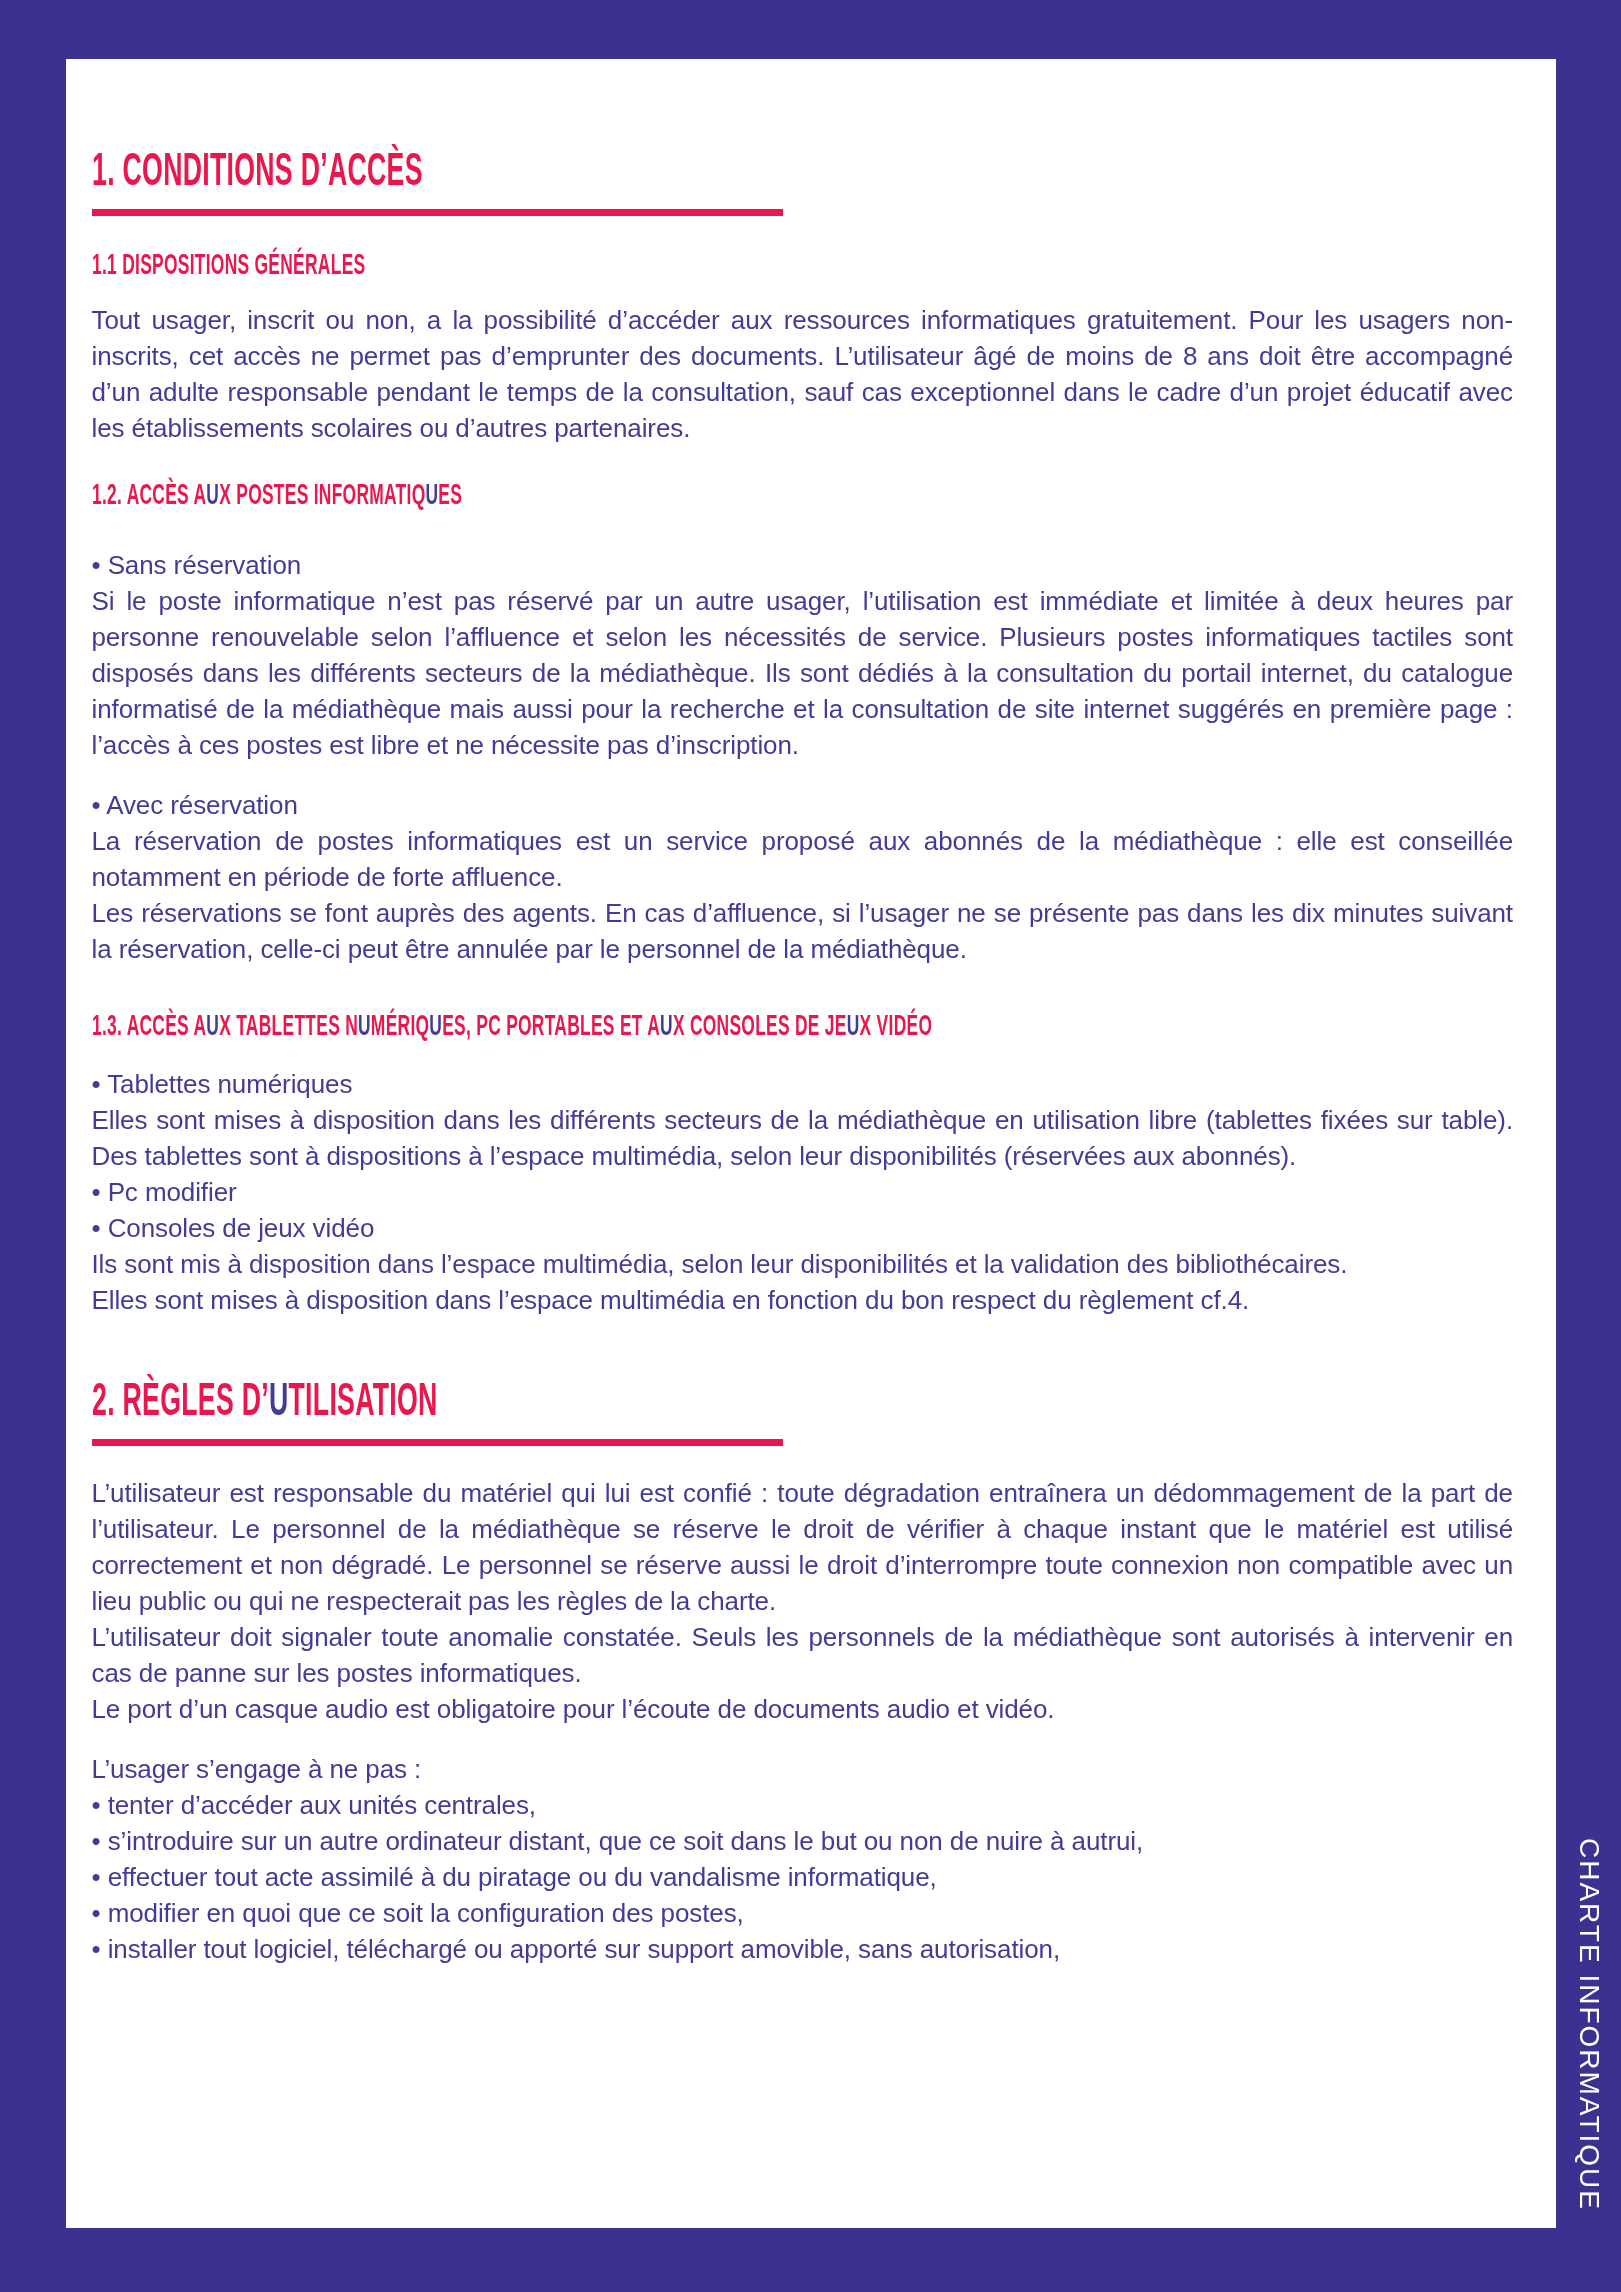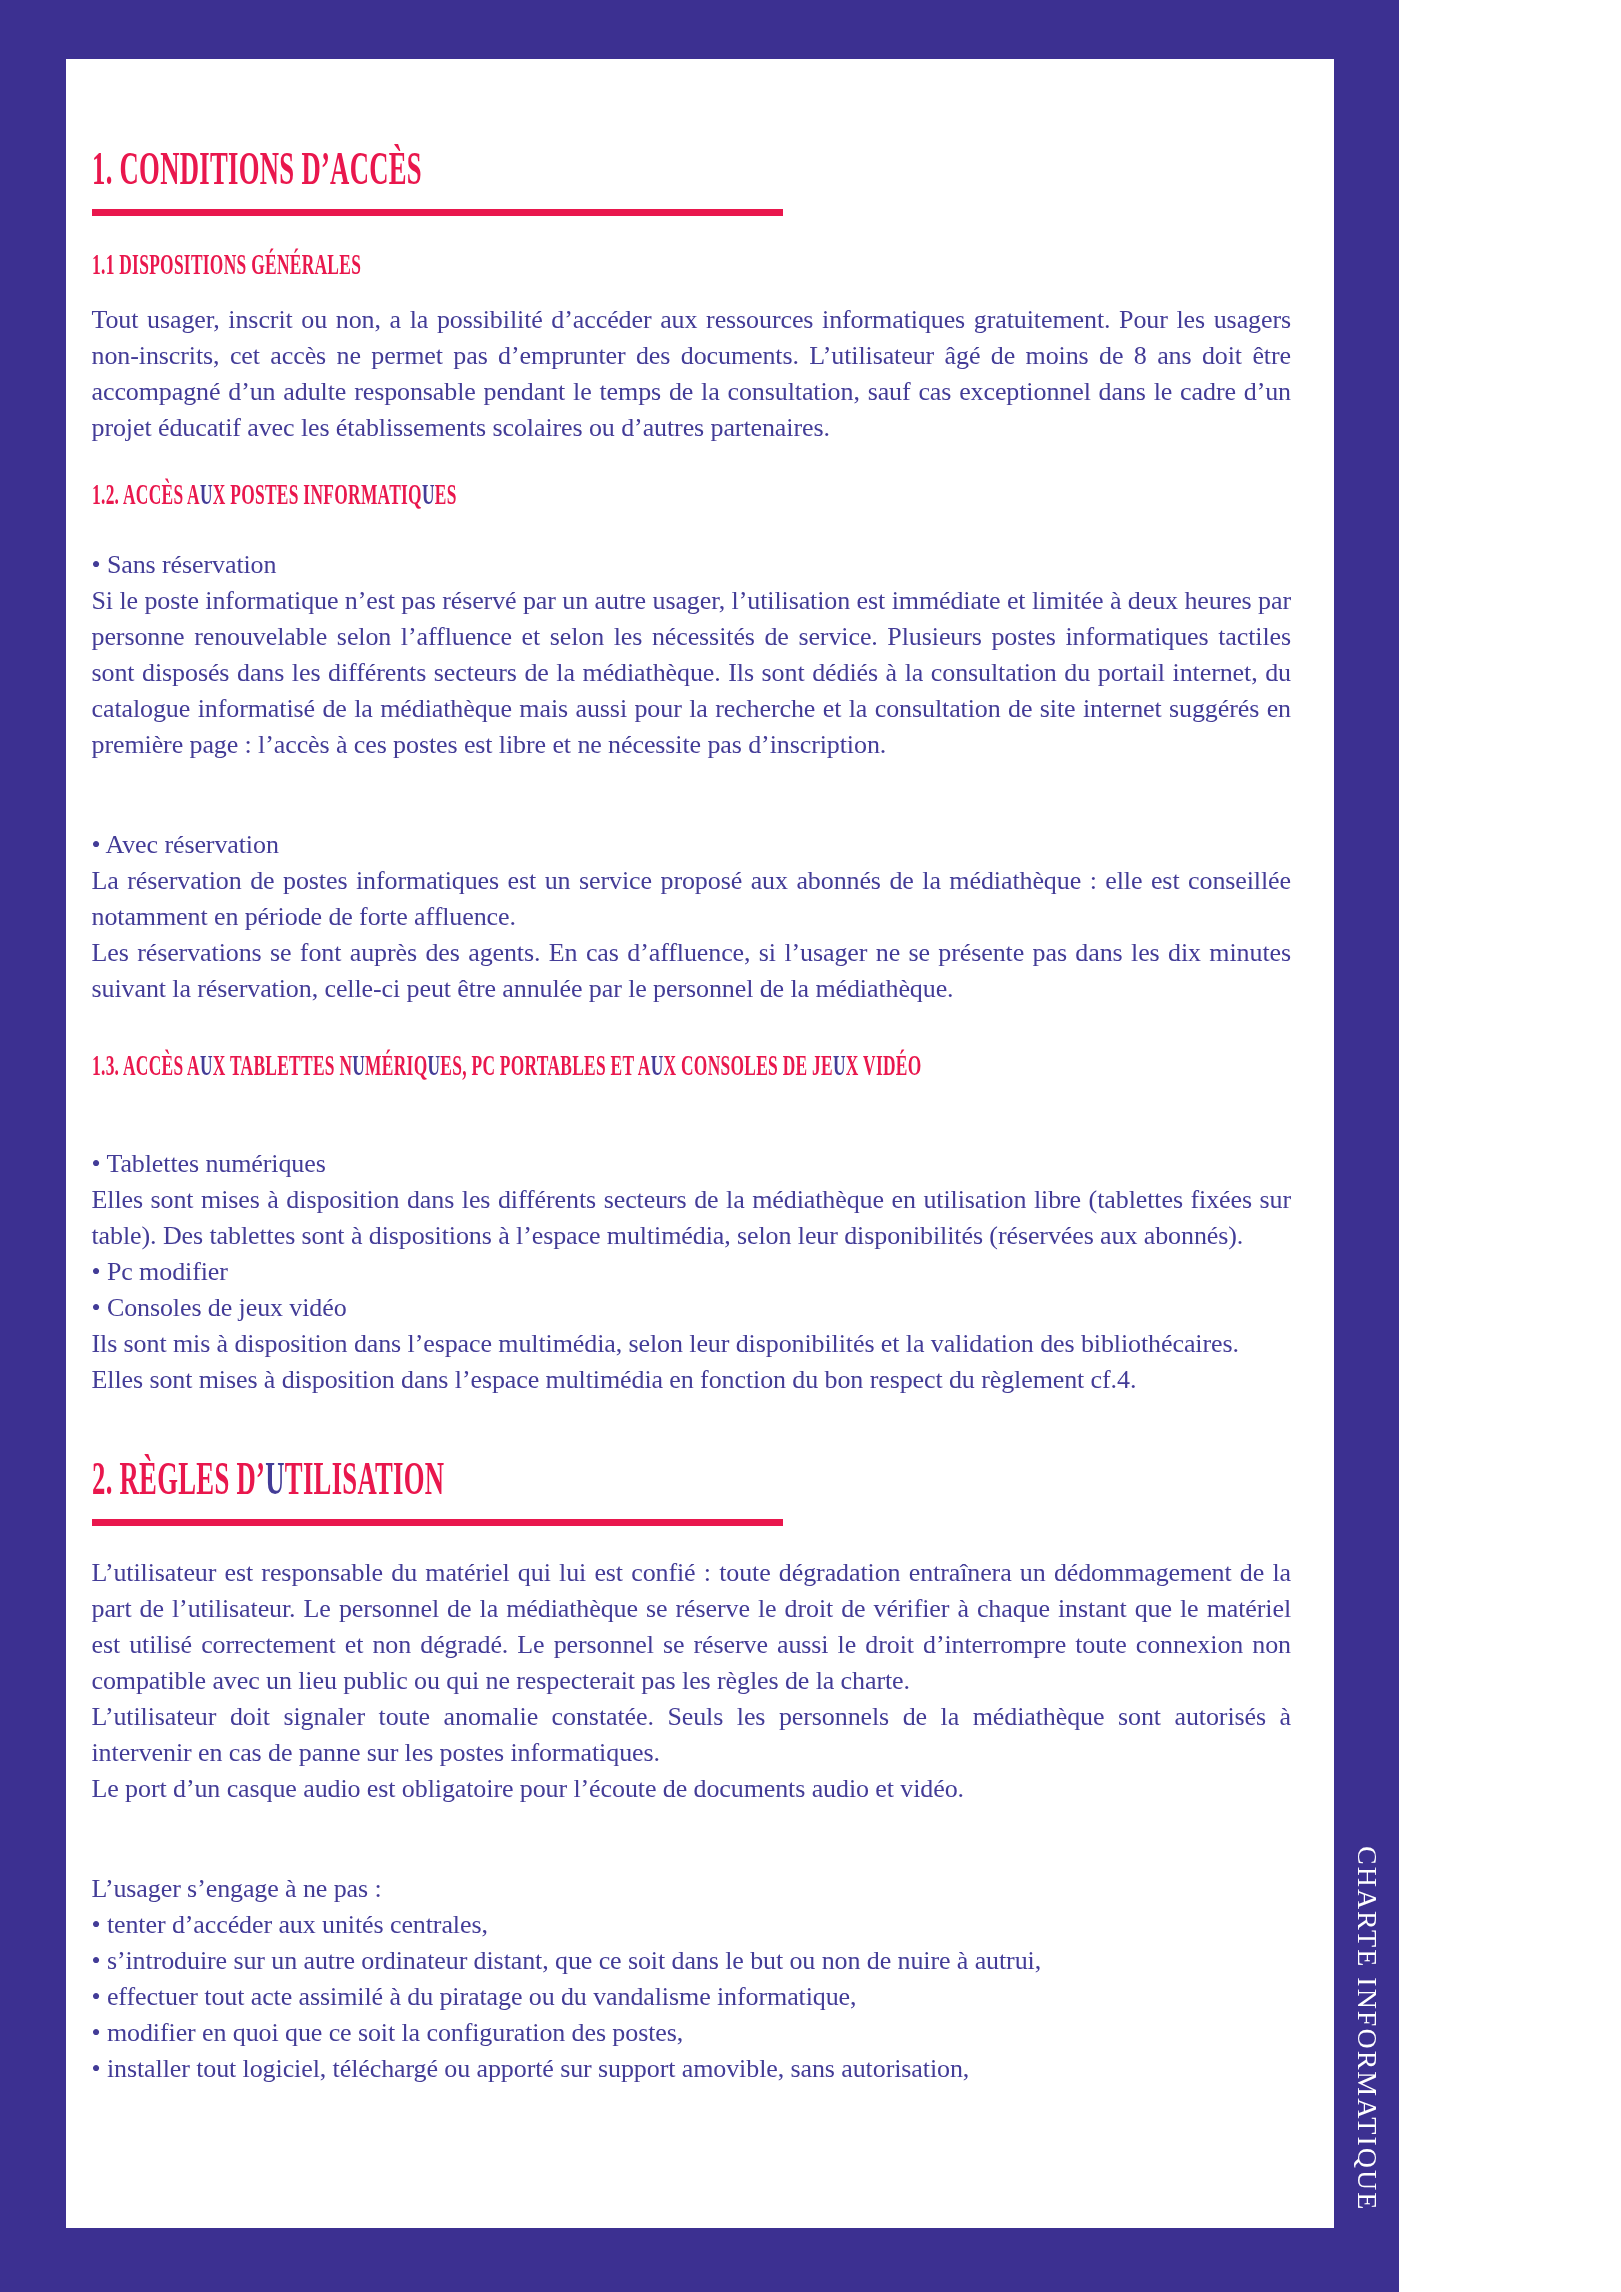--- a/index.html
+++ b/index.html
@@ -4,24 +4,24 @@
 <style>
   :root{
     --frame:#3c3091;
     --ink:#433c97;
     --red:#e9174d;
     --paper:#ffffff;
   }
   html,body{margin:0;padding:0;background:#ffffff;}
   .page{
     position:relative;
-    width:1399px;height:2293px;
+    width:1621px;height:2293px;
     background:var(--frame);
     overflow:hidden;
-    font-family:Liberation Serif, serif;
+    font-family:Liberation Sans, sans-serif;
   }
   .inner{
     position:absolute;
     left:66px;top:59px;right:65px;bottom:65px;
     background:var(--paper);
   }
   .content{
     position:absolute;inset:0;
     box-sizing:border-box;
     padding:84px 43px 0 25.5px;
@@ -54,21 +54,21 @@
     font-size:26px;line-height:36px;
     letter-spacing:-0.1px;
     color:var(--ink);
   }
   .just{text-align:justify;}
   .mt22{margin-top:21.6px;}
   .mt30{margin-top:29px;}
   .mt32{margin-top:31px;}
   .mt40{margin-top:36px;}
   .mt42{margin-top:41px;}
-  .mt48{margin-top:64px;}
+  .mt48{margin-top:24px;}
   .mt56{margin-top:55px;}
   .side-label{
     position:absolute;
     right:15.7px;bottom:82px;
     writing-mode:vertical-rl;
     text-orientation:mixed;
     color:#ffffff;
     font-size:28px;
     letter-spacing:2px;
     white-space:nowrap;

